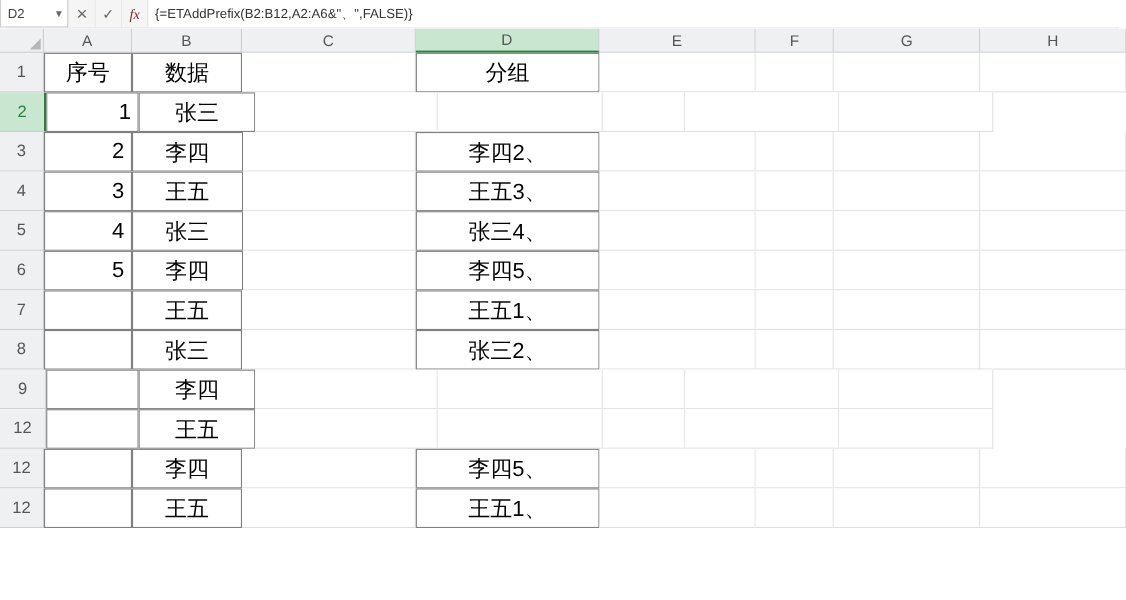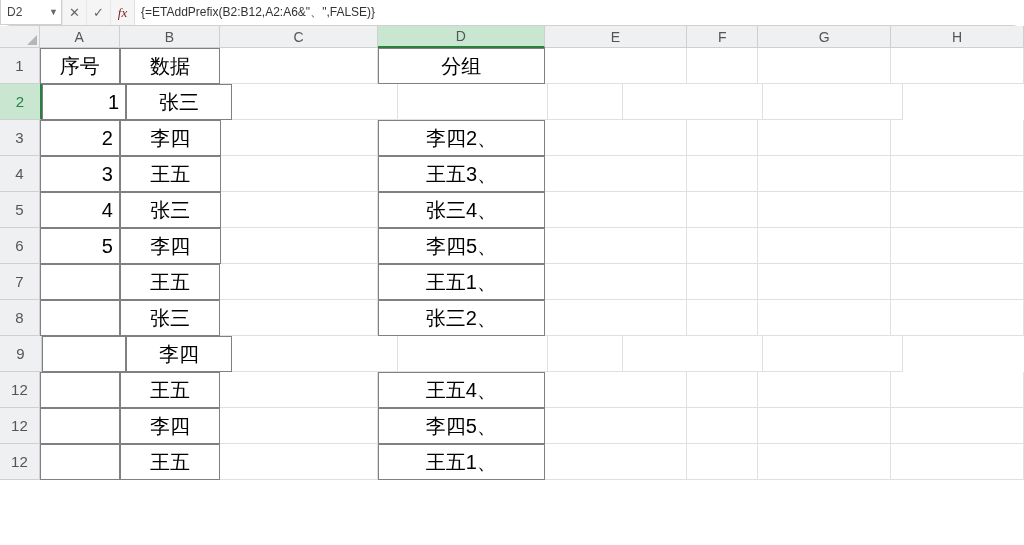--- a/index.html
+++ b/index.html
@@ -331,23 +331,20 @@
           <div class="cell cG"></div>
           <div class="cell cH"></div>
         </div>
         <div class="row">
           <div class="rh">12</div>
           <div class="cell cA bd"></div>
           <div class="cell cB bd">
             <span>王五</span>
           </div>
           <div class="cell cC"></div>
-          <div class="cell cD bd">
-            <span>王五4、</span>
-          </div>
           <div class="cell cE"></div>
           <div class="cell cF"></div>
           <div class="cell cG"></div>
           <div class="cell cH"></div>
         </div>
         <div class="row">
           <div class="rh">12</div>
           <div class="cell cA bd"></div>
           <div class="cell cB bd">
             <span>李四</span>

